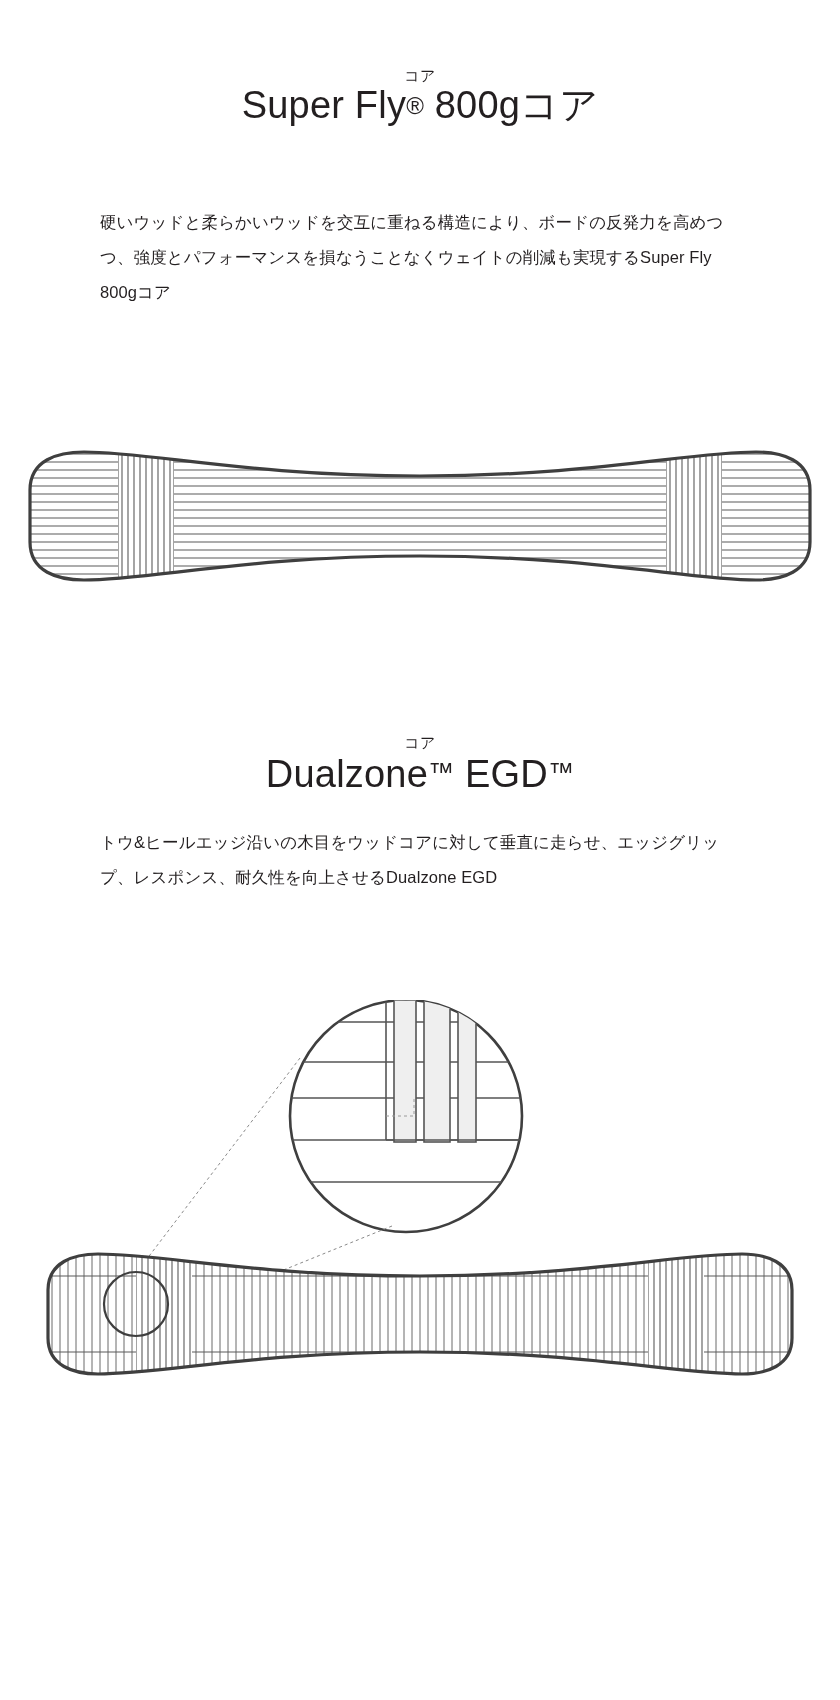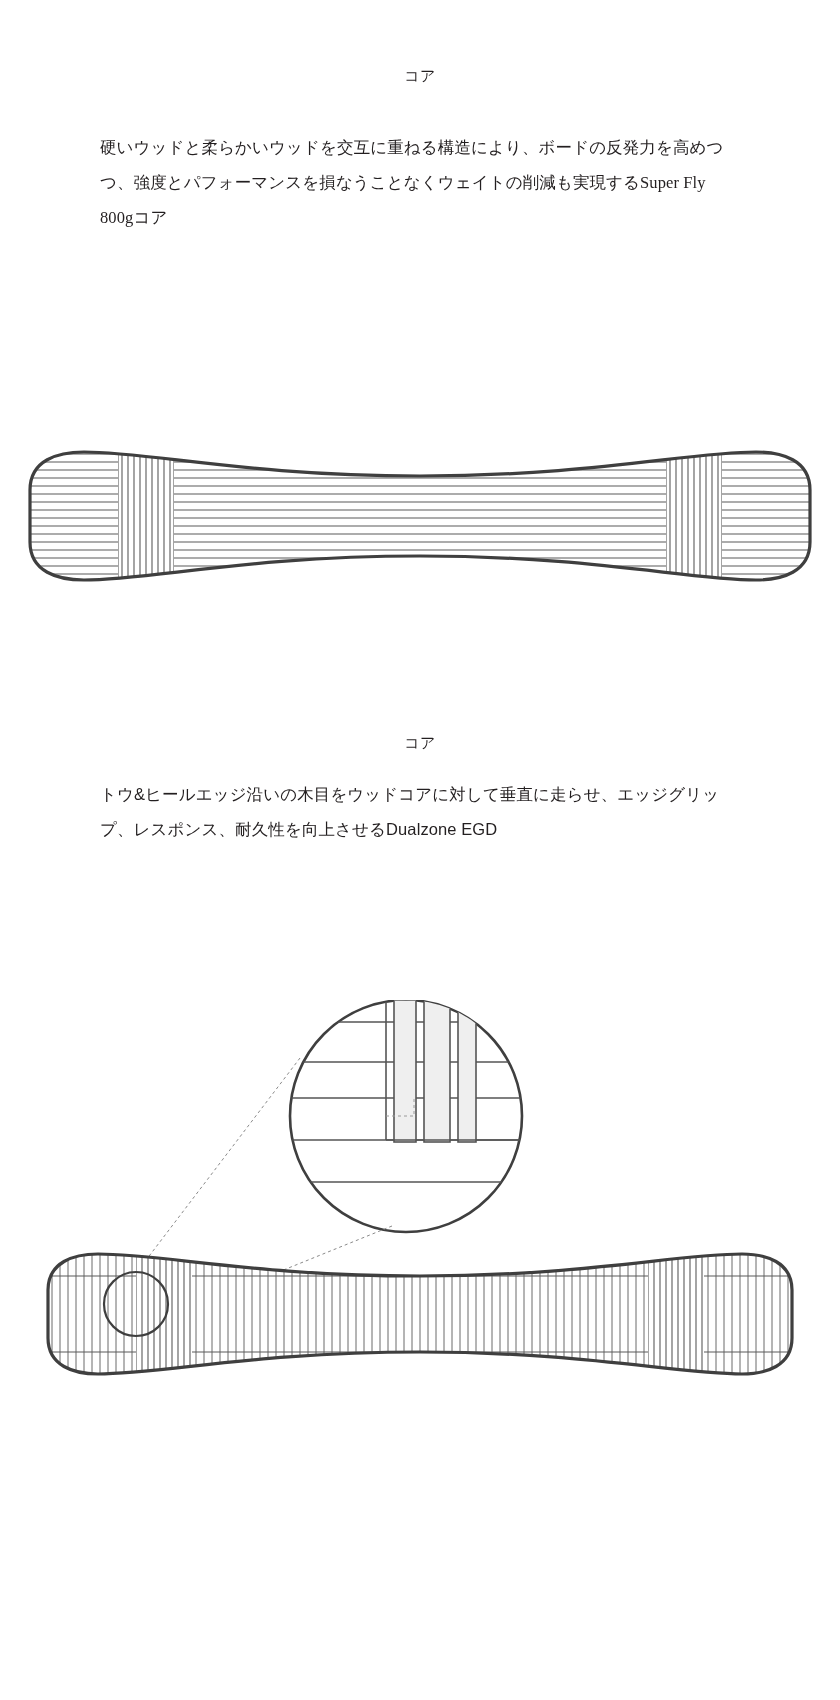--- a/index.html
+++ b/index.html
@@ -130,23 +130,24 @@
 </style>
 </head>
 <body>
 
 <div class="page">
 
   <div class="section" style="top:68px;">
 
     <div class="heading-wrap">
       <span class="ruby">コア</span>
+      <span class="heading"><span>Super Fly</span><span class="reg">®</span><span> 800gコア</span></span>
     </div>
 
-    <div class="body-copy" style="margin-top:48px;font-family:Liberation Serif, serif;">硬いウッドと柔らかいウッドを交互に重ねる構造により、ボードの反発力を高めつつ、強度とパフォーマンスを損なうことなくウェイトの削減も実現するSuper Fly 800gコア</div>
+    <div class="body-copy" style="margin-top:76px;">硬いウッドと柔らかいウッドを交互に重ねる構造により、ボードの反発力を高めつつ、強度とパフォーマンスを損なうことなくウェイトの削減も実現するSuper Fly 800gコア</div>
   </div>
 
   <div class="figure" style="position:absolute; top:430px; left:0;">
     <svg width="840" height="220" viewBox="0 0 840 220" xmlns="http://www.w3.org/2000/svg" aria-label="snowboard core diagram">
       <defs>
         <clipPath id="boardClip1">
           <path d="M30,60
                    C30,30 58,22 84,22
                    C150,22 250,46 420,46
                    C590,46 690,22 756,22
@@ -238,20 +239,21 @@
                C690,150 590,126 420,126
                C250,126 150,150 84,150
                C58,150 30,142 30,112 Z"></path>
     </svg>
   </div>
 
   <div class="section" style="top:735px;">
 
     <div class="heading-wrap">
       <span class="ruby">コア</span>
+      <span class="heading"><span>Dualzone</span><span class="tm">™</span><span> EGD</span><span class="tm">™</span></span>
     </div>
 
     <div class="body-copy" style="margin-top:28px;">トウ&amp;ヒールエッジ沿いの木目をウッドコアに対して垂直に走らせ、エッジグリップ、レスポンス、耐久性を向上させるDualzone EGD</div>
   </div>
 
   <div class="figure" style="position:absolute; top:1000px; left:0;">
     <svg width="840" height="440" viewBox="0 0 840 440" xmlns="http://www.w3.org/2000/svg" aria-label="dualzone EGD diagram">
       <defs>
         <clipPath id="boardClip2">
           <path d="M48,290

